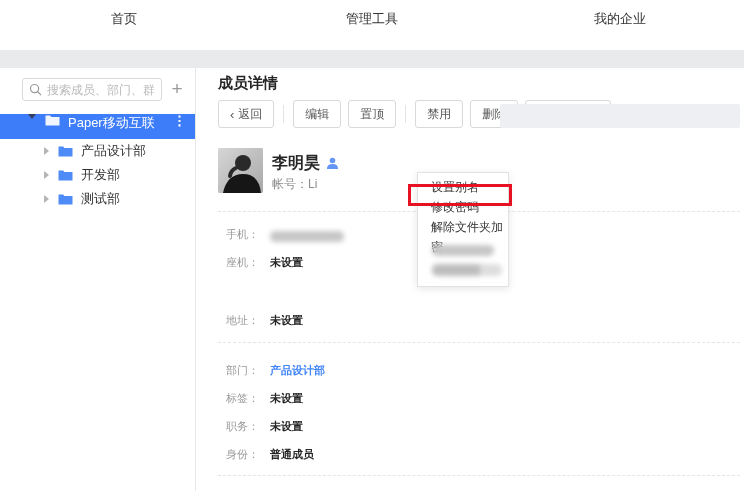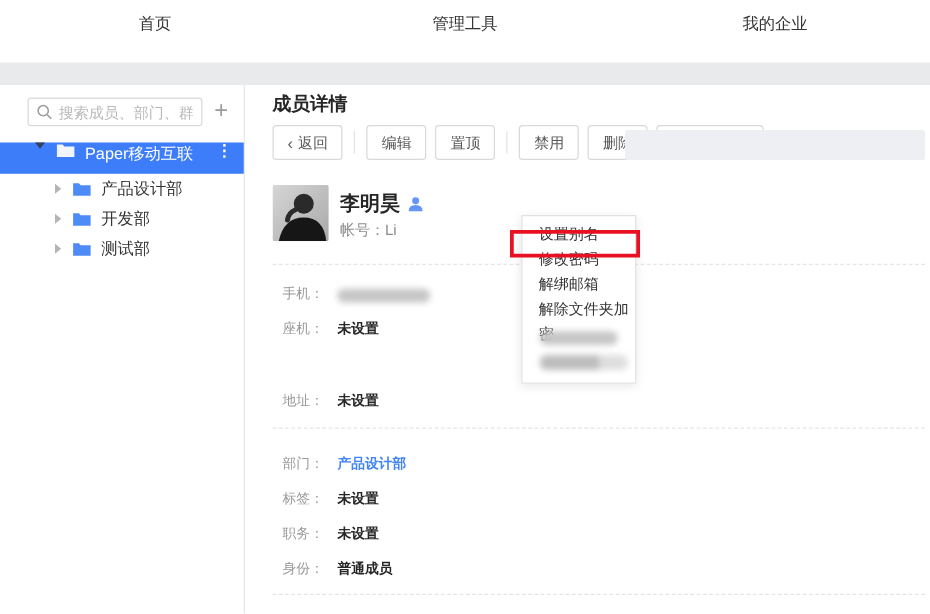--- a/index.html
+++ b/index.html
@@ -231,21 +231,20 @@
   <div class="info-row" style="top:442px">
     <span class="f-label">身份：</span>
     <span class="f-value">普通成员</span>
   </div>
 
   <div class="dotted" style="top:475px"></div>
 
   <div class="dropdown">
     <div class="dd-item">设置别名</div>
     <div class="dd-item">修改密码</div>
-    <div class="dd-item">解绑邮箱</div>
     <div class="dd-item">解除文件夹加密</div>
     <div class="dd-blur b1"></div>
     <div class="dd-blur b2"></div>
   </div>
 
   <div class="red-box"></div>
 
 </div>
 
 </body></html>

